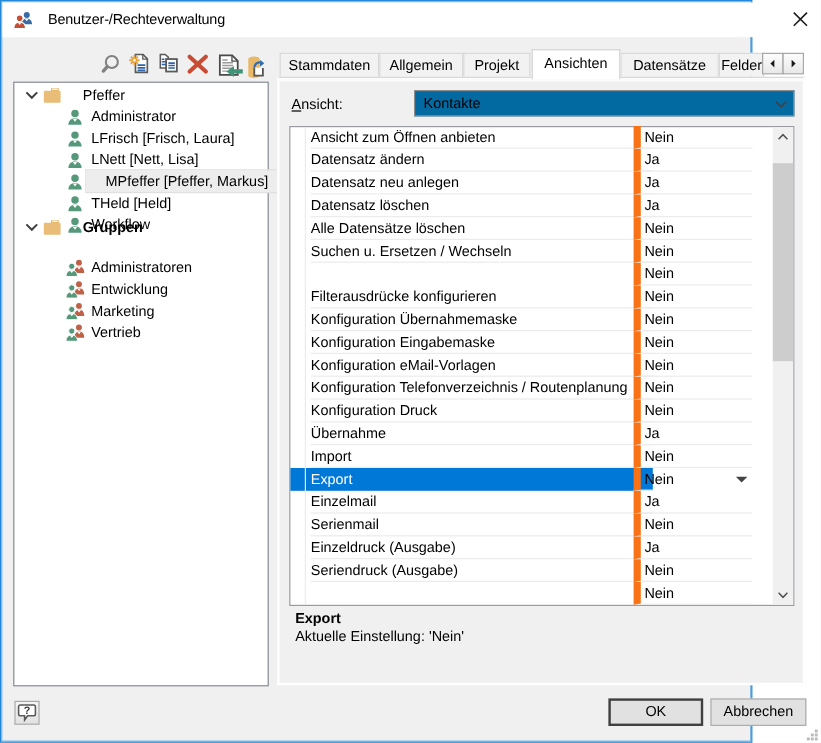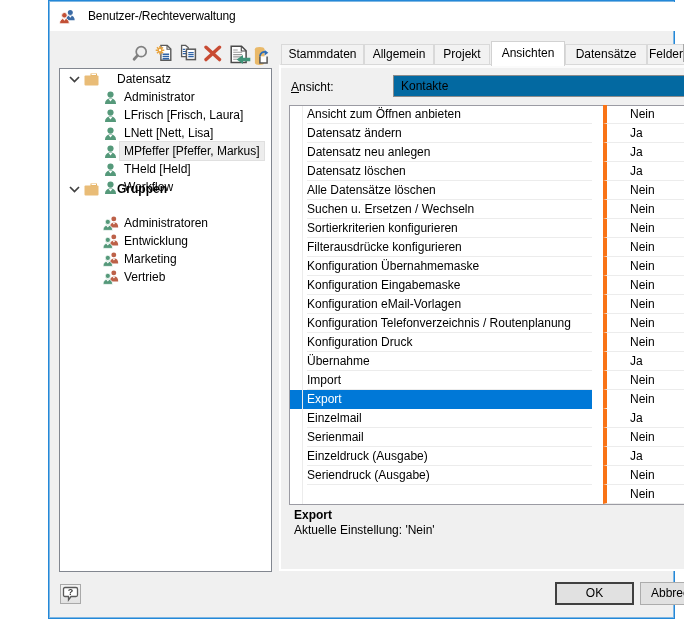--- a/index.html
+++ b/index.html
@@ -1,16 +1,16 @@
 <!DOCTYPE html>
 <html><head><meta charset="utf-8">
 <style>
 * { margin:0; padding:0; box-sizing:border-box; }
 html,body { width:684px; height:619px; overflow:hidden; font-family:"Liberation Sans",sans-serif; font-size:12px; color:#000; }
-#win { position:absolute; left:0; top:0; width:627px; height:619px; background:#f0f0f0; border:1px solid #2388d8; box-shadow: inset 0 0 0 1px rgba(35,136,216,0.55); margin-left: 48px; }
+#win { position:absolute; left:0; top:0; width:627px; height:619px; background:#f0f0f0; border:1px solid #2388d8; box-shadow: inset 0 0 0 1px rgba(35,136,216,0.55); }
 .abs { position:absolute; }
 #titlebar { position:absolute; left:1px; top:1px; width:681px; height:29px; background:#fff; }
 #titlebar svg, #titlebar div { position:absolute; }
 #title { left:38px; top:7px; font-size:12px; color:#000; letter-spacing:-0.15px; }
 #closex { right:9px; top:7px; }
 .tbico { position:absolute; }
 #tree { position:absolute; left:10px; top:67px; width:213px; height:504px; background:#fff; border:1px solid #828790; }
 .titem { position:absolute; left:0; width:211px; height:18px; }
 .titem svg { position:absolute; }
 .tlabel { position:absolute; top:2px; white-space:nowrap; }
@@ -18,21 +18,21 @@
 .tab { position:absolute; top:43px; height:20px; background:#f2f2f2; border:1px solid #d9d9d9; border-bottom:none; text-align:center; line-height:19px; overflow:hidden; white-space:nowrap; }
 .tab.active { top:40px; height:25px; background:#fff; border:1px solid #d2d2d2; border-bottom:none; line-height:22px; z-index:5; }
 .tsbtn { position:absolute; top:43px; width:18px; height:18px; background:linear-gradient(#fdfdfd,#e8e8e8); border:1px solid #a8a8a8; z-index:6; }
 #panel { position:absolute; left:230px; top:63px; width:440px; height:507px; background:#f0f0f0; border-left:2px solid #fff; border-right:2px solid #fff; border-bottom:2px solid #fff; border-top:1px solid #d9d9d9; }
 #paneltopwhite { position:absolute; left:232px; top:64px; width:436px; height:3px; background:#fbfbfb; }
 #combo { position:absolute; left:344px; top:74px; width:317px; height:22px; background:#0369a1; border:1px solid #8b8b8b; line-height:20px; padding-left:7px; }
 #tablebg { position:absolute; left:240px; top:104px; width:421px; height:400px; background:#fff; border:1px solid #9b9ba3; }
 .trow { position:absolute; left:241px; width:401px; height:19px; }
 .c1 { position:absolute; left:17px; top:0; width:285px; height:19px; line-height:19px; border-bottom:1px solid #ececec; white-space:nowrap; overflow:hidden; }
 .c1sel { position:absolute; left:0px; top:0; width:302px; height:19px; line-height:19px; background:#0078d7; color:#fff; padding-left:17px; white-space:nowrap; }
-.trow .c2 { position:absolute; left:313px; top:0; width:99px; height:19px; line-height:19px; border-bottom:1px solid #ececec; border-left:4px solid #f97316; padding-left:23px; }
+.trow .c2 { position:absolute; left:286px; top:0; width:99px; height:19px; line-height:19px; border-bottom:1px solid #ececec; border-left:6px solid #f97316; padding-left:3px; }
 .trow.sel .c2 { border-bottom:1px solid #fff; }
 .ddarr { position:absolute; right:3px; top:7px; }
 .gutterline { position:absolute; left:253px; top:105px; width:1px; height:398px; background:#ececec; }
 #vsb { position:absolute; left:643px; top:105px; width:17px; height:398px; background:#f0f0f0; }
 #vsb .thumb { position:absolute; left:0px; top:30px; width:17px; height:165px; background:#cdcdcd; }
 #vsb svg { position:absolute; }
 #desc1 { position:absolute; left:245px; top:507px; font-weight:bold; }
 #desc2 { position:absolute; left:245px; top:522px; }
 .btn { position:absolute; top:581px; height:23px; background:#e1e1e1; text-align:center; line-height:21px; }
 #okbtn { left:506px; width:79px; border:2px solid #404040; line-height:19px; }
@@ -96,21 +96,21 @@
  <div id="tree">
 <div class="titem" style="top:1px">
 <svg style="left:9px;top:6px" width="11" height="7" viewBox="0 0 11 7">
           <path d="M1 1 L5.5 5.5 L10 1" fill="none" stroke="#404040" stroke-width="1.7"></path>
         </svg>
 <svg style="left:23.5px;top:2.5px" width="15" height="13" viewBox="0 0 15 13">
   <path d="M6.5 0.5 L13 0.5 L13 3 L6.5 3 Z" fill="#e5b365"></path>
   <path d="M7.5 1.5 L12 1.5" stroke="#fff" stroke-width="1"></path>
   <rect x="0.5" y="2.6" width="14" height="10" rx="1" fill="#e9bc77"></rect>
 </svg>
-<span class="tlabel" style="left:57px;">Datensatz</span>
+<span class="tlabel" style="left:57px;">Pfeffer</span>
       </div>
 <div class="titem" style="top:19px">
 <svg style="left:43.7px;top:2.5px" width="13" height="14" viewBox="0 0 13 14">
  <circle cx="6.5" cy="3.6" r="3.1" fill="#55997a"></circle>
  <path d="M1 13 C1 9.6 3.2 7.6 6.5 7.6 C9.8 7.6 12 9.6 12 13 Z" fill="#55997a"></path>
  <path d="M4.6 7.9 L6.5 10.4 L8.4 7.9 Z" fill="#fff"></path>
 </svg>
 <span class="tlabel" style="left:64px">Administrator</span>
       </div>
 <div class="titem" style="top:37px">
@@ -128,21 +128,21 @@
  <path d="M4.6 7.9 L6.5 10.4 L8.4 7.9 Z" fill="#fff"></path>
 </svg>
 <span class="tlabel" style="left:64px">LNett [Nett, Lisa]</span>
       </div>
 <div class="titem" style="top:73px">
 <svg style="left:43.7px;top:2.5px" width="13" height="14" viewBox="0 0 13 14">
  <circle cx="6.5" cy="3.6" r="3.1" fill="#55997a"></circle>
  <path d="M1 13 C1 9.6 3.2 7.6 6.5 7.6 C9.8 7.6 12 9.6 12 13 Z" fill="#55997a"></path>
  <path d="M4.6 7.9 L6.5 10.4 L8.4 7.9 Z" fill="#fff"></path>
 </svg>
-<span class="tlabel selitem" style="left:60px;top:0px;padding:2px 4px">MPfeffer [Pfeffer, Markus]</span>
+<span class="tlabel selitem" style="left:60px;top:0px;padding:2px 16px">MPfeffer [Pfeffer, Markus]</span>
       </div>
 <div class="titem" style="top:91px">
 <svg style="left:43.7px;top:2.5px" width="13" height="14" viewBox="0 0 13 14">
  <circle cx="6.5" cy="3.6" r="3.1" fill="#55997a"></circle>
  <path d="M1 13 C1 9.6 3.2 7.6 6.5 7.6 C9.8 7.6 12 9.6 12 13 Z" fill="#55997a"></path>
  <path d="M4.6 7.9 L6.5 10.4 L8.4 7.9 Z" fill="#fff"></path>
 </svg>
 <span class="tlabel" style="left:64px">THeld [Held]</span>
       </div>
 <div class="titem" style="top:109px">
@@ -252,21 +252,20 @@
 </div>
 <div class="trow" style="top:180px">
   <div class="c1">Alle Datensätze löschen</div>
   <div class="c2"><span>Nein</span></div>
 </div>
 <div class="trow" style="top:199px">
   <div class="c1">Suchen u. Ersetzen / Wechseln</div>
   <div class="c2"><span>Nein</span></div>
 </div>
 <div class="trow" style="top:218px">
-  <div class="c1">Sortierkriterien konfigurieren</div>
   <div class="c2"><span>Nein</span></div>
 </div>
 <div class="trow" style="top:237px">
   <div class="c1">Filterausdrücke konfigurieren</div>
   <div class="c2"><span>Nein</span></div>
 </div>
 <div class="trow" style="top:256px">
   <div class="c1">Konfiguration Übernahmemaske</div>
   <div class="c2"><span>Nein</span></div>
 </div>

